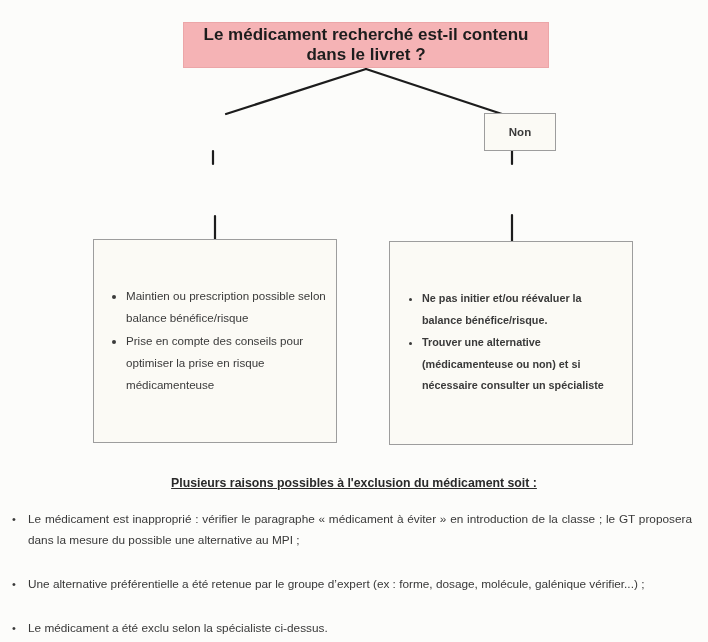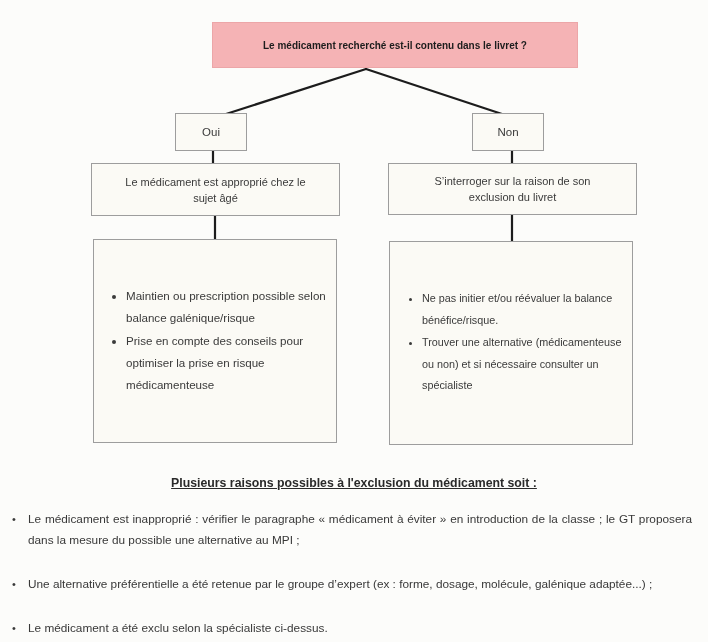--- a/index.html
+++ b/index.html
@@ -26,36 +26,35 @@
   }
   .question-box {
     position: absolute;
     left: 183px; top: 22px;
     width: 366px; height: 46px;
     background: #f5b3b5;
     border: 1px solid #eca6a8;
     display: flex; align-items: center; justify-content: center;
     text-align: center;
     font-weight: bold;
-    font-size: 10px;
+    font-size: 17px;
     color: #1d1d1d;
     padding: 0 6px;
-    margin-left: 29px;
   }
   .answer-box {
     position: absolute;
     width: 72px; height: 38px;
     background: #fbfaf5;
     border: 1px solid #9d9d9d;
     display: flex; align-items: center; justify-content: center;
     font-size: 11.5px;
     color: #3a3a3a;
   }
   .answer-box.oui { left: 175px; top: 113px; }
-  .answer-box.non { left: 472px; top: 113px; }
+  .answer-box.non { left: 484px; top: 113px; font-weight: bold; }
   .statement-box {
     position: absolute;
     width: 249px; height: 53px;
     background: #fbfaf5;
     border: 1px solid #9d9d9d;
     display: flex; align-items: center; justify-content: center;
     text-align: center;
     font-size: 11px;
     line-height: 16px;
     padding: 0 26px;
@@ -81,20 +80,21 @@
     font-size: 11.6px;
     line-height: 22px;
     margin-bottom: 1px;
     color: #3a3a3a;
   }
   .detail-box.right ul li {
     font-size: 10.8px;
     line-height: 21.5px;
     margin-bottom: 1px;
     color: #3a3a3a;
+    font-weight: bold;
   }
   .footer-title {
     position: absolute;
     top: 476px; left: 0;
     width: 100%;
     text-align: center;
     font-weight: bold;
     text-decoration: underline;
     font-size: 12.3px;
     color: #2a2a2a;
@@ -134,60 +134,51 @@
     <line x1="213" y1="151" x2="213" y2="164"></line>
     <line x1="215" y1="216" x2="215" y2="240"></line>
     <line x1="512" y1="151" x2="512" y2="164"></line>
     <line x1="512" y1="215" x2="512" y2="242"></line>
   </svg>
 
   <div class="question-box">
     <span>Le médicament recherché est-il contenu dans le livret ?</span>
   </div>
 
-  <div class="answer-box oui">
-    <span>Oui</span>
-  </div>
 
   <div class="answer-box non">
     <span>Non</span>
   </div>
 
-  <div class="statement-box left">
-    <span>Le médicament est approprié chez le sujet âgé</span>
-  </div>
 
-  <div class="statement-box right">
-    <span>S’interroger sur la raison de son exclusion du livret</span>
-  </div>
 
   <div class="detail-box left">
     <ul>
-      <li>Maintien ou prescription possible selon balance galénique/risque</li>
+      <li>Maintien ou prescription possible selon balance bénéfice/risque</li>
       <li>Prise en compte des conseils pour optimiser la prise en risque médicamenteuse</li>
     </ul>
   </div>
 
   <div class="detail-box right">
     <ul>
       <li>Ne pas initier et/ou réévaluer la balance bénéfice/risque.</li>
       <li>Trouver une alternative (médicamenteuse ou non) et si nécessaire consulter un spécialiste</li>
     </ul>
   </div>
 
   <div class="footer-title">Plusieurs raisons possibles à l'exclusion du médicament soit :</div>
 
   <div class="footer-list">
     <div class="footer-item justified">
       <span class="marker">•</span>
       <span class="ftext">Le médicament est inapproprié : vérifier le paragraphe « médicament à éviter » en introduction de la classe ; le GT proposera dans la mesure du possible une alternative au MPI ;</span>
     </div>
     <div class="footer-item">
       <span class="marker">•</span>
-      <span class="ftext">Une alternative préférentielle a été retenue par le groupe d’expert (ex : forme, dosage, molécule, galénique adaptée...) ;</span>
+      <span class="ftext">Une alternative préférentielle a été retenue par le groupe d’expert (ex : forme, dosage, molécule, galénique vérifier...) ;</span>
     </div>
     <div class="footer-item">
       <span class="marker">•</span>
       <span class="ftext">Le médicament a été exclu selon la spécialiste ci-dessus.</span>
     </div>
   </div>
 
 </div>
 
 </body></html>

